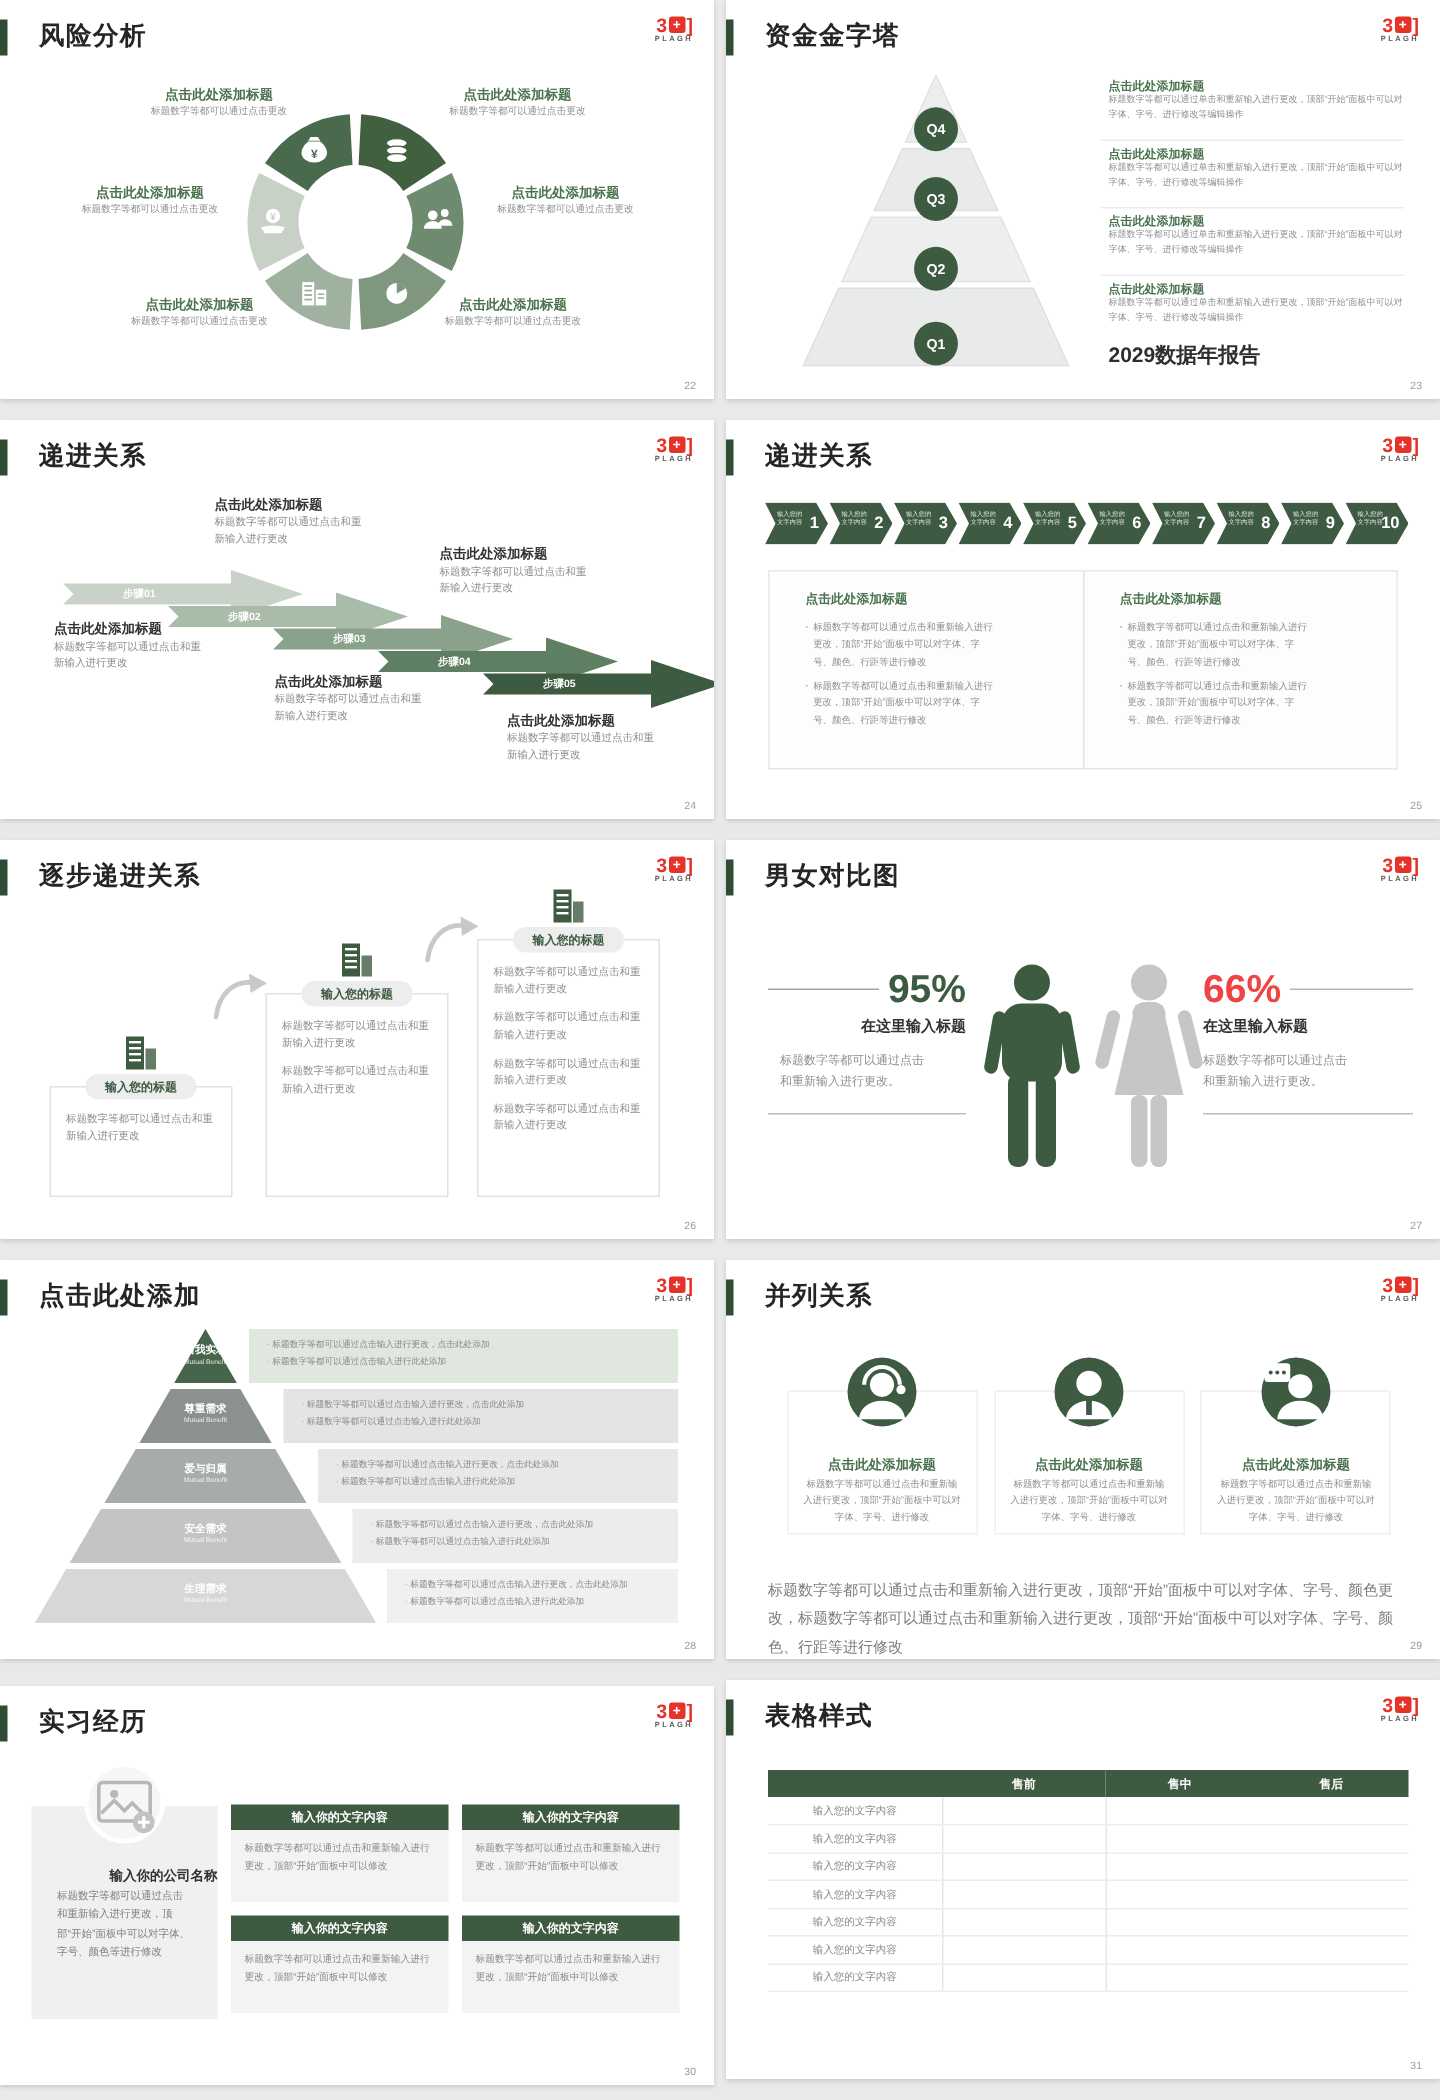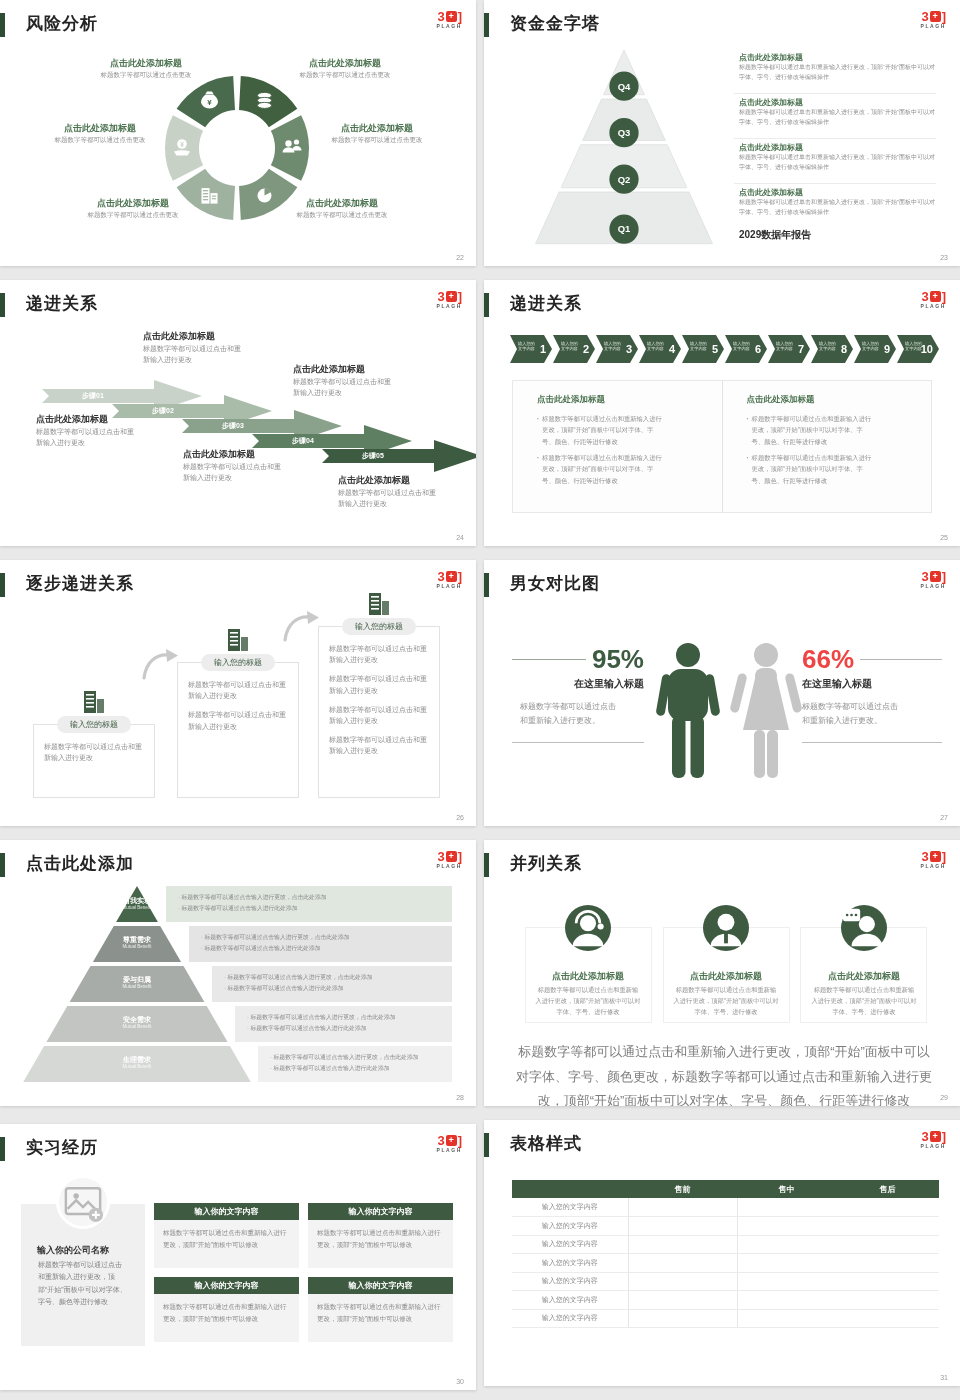--- a/index.html
+++ b/index.html
@@ -37,21 +37,21 @@
   .cv-n { position:absolute; right:6px; top:50%; transform:translateY(-50%); font-size:11px; font-weight:bold; color:#fff; }
   .card25 { position:absolute; left:28px; top:100px; width:420px; height:133px; background:#fdfdfd; border:1px solid #e8e8e8; display:flex; }
   .col25 { flex:1; padding:13px 18px 0 24px; }
   .col25 + .col25 { border-left:1px solid #e3e3e3; }
   .col25 ul { list-style:none; margin-top:7px; }
   .col25 li { font-size:6.3px; color:#8f8f8f; line-height:1.8; margin-bottom:5px; width:125px; display:flex; }
   .col25 li:before { content:"·"; margin-right:3px; font-weight:bold; }
   .ct25 { font-size:8.5px; font-weight:bold; color:#4c7350; }
   
   .card26 { position:absolute; width:122px; background:#fff; border:1px solid #e2e2e2; }
-  .pill26 { position:absolute; top:-9px; left:50%; transform:translateX(-50%); background:#ededed; color:#3e5b42; font-weight:normal; font-size:8px; padding:3px 13px; border-radius:10px; white-space:nowrap; }
+  .pill26 { position:absolute; top:-9px; left:50%; transform:translateX(-50%); background:#ededed; color:#3e5b42; font-weight:bold; font-size:8px; padding:3px 13px; border-radius:10px; white-space:nowrap; }
   .body26 { padding:16px 10px 0 10px; }
   .body26 p { font-size:7px; color:#8f8f8f; line-height:1.6; margin-bottom:8px; width:100px; }
   .icon26 { position:absolute; }
   
   .pct-row { display:flex; align-items:center; gap:6px; }
   .rule27 { flex:1; height:1px; background:#9aa89b; }
   .pct { font-size:26px; font-weight:bold; }
   .stat-title { font-size:10px; font-weight:bold; color:#333; margin-top:2px; }
   .stat-body { font-size:8px; color:#8f8f8f; line-height:1.8; margin-top:9px; width:102px; }
   .rule27b { height:1px; background:#bdbdbd; margin-top:13px; }
@@ -59,25 +59,25 @@
   .band28 { position:absolute; height:36px; }
   .band28 .bl { font-size:5.8px; color:#8a8a8a; line-height:1.9; padding:6px 0 0 12px; white-space:nowrap; }
   .lbl28 { position:absolute; transform:translateX(-50%); text-align:center; color:#fff; line-height:1.2; white-space:nowrap; }
   .lbl28 .nm { font-size:7px; font-weight:bold; }
   .lbl28 .en { font-size:4.5px; opacity:.85; }
   
   .card29 { position:absolute; top:88px; width:125px; height:94px; background:#fff; box-shadow:0 0 0 1px #efefef; }
   .circ29 { position:absolute; top:65px; width:46px; height:46px; border-radius:50%; background:#3e5b42; transform:translateX(-50%); }
   .t29 { position:absolute; top:130px; transform:translateX(-50%); font-size:9px; font-weight:bold; color:#4c7350; white-space:nowrap; }
   .b29 { position:absolute; top:144px; transform:translateX(-50%); font-size:6.3px; color:#8f8f8f; line-height:1.75; width:106px; text-align:center; }
-  .foot29 { position:absolute; left:28px; top:200px; width:424px; font-size:13px; color:#7d7d7d; line-height:1.9;text-align:center; }
+  .foot29 { position:absolute; left:28px; top:211px; width:424px; font-size:10px; color:#7d7d7d; line-height:1.9; }
   
   .lcard30 { position:absolute; left:21px; top:80px; width:124px; height:142px; background:#f0f0f0; }
   .circ30 { position:absolute; left:59px; top:54px; width:48px; height:48px; border-radius:50%; background:#f6f6f6; box-shadow:0 0 0 3px #fff; }
-  .t30 { position:absolute; left:0; top:40px; width:124px; text-align:left; font-size:9px; font-weight:bold; color:#333;padding-left:16px; }
+  .t30 { position:absolute; left:0; top:40px; width:124px; text-align:right; font-size:9px; font-weight:bold; color:#333; }
   .b30 { position:absolute; left:17px; top:55px; width:90px; font-size:7px; color:#828282; line-height:1.78; }
   .blk30 { position:absolute; width:145px; }
   .blk30 .hd { height:17px; background:#3e5a41; color:#fff; font-size:8px; font-weight:bold; text-align:center; line-height:17px; }
   .blk30 .bd { background:#f3f3f3; padding:7px 9px; font-size:6.5px; color:#8a8a8a; line-height:1.8; height:48px; }
   
   .tbl31 { position:absolute; left:28px; top:60px; width:427px; border-collapse:collapse; }
   .tbl31 th { background:#3e5a41; color:#fff; font-size:8px; font-weight:bold; height:18px; }
   .tbl31 td { height:18.5px; border-bottom:1px solid #ececec; font-size:7px; color:#8a8a8a; text-align:center; background:#fff; }
   .tbl31 td.c1 { width:116px; }
   .tbl31 .vline1 { border-right:1px solid #e6e6e6; }
@@ -209,21 +209,21 @@
   <div class="sep23" style="top:138px"></div>
   <div class="pyrblock" style="top:142px">
         <div class="ct" style="font-size:8px">点击此处添加标题</div>
         <div class="cb">标题数字等都可以通过单击和重新输入进行更改，顶部“开始”面板中可以对字体、字号、进行修改等编辑操作</div>
       </div>
   <div class="sep23" style="top:183px"></div>
   <div class="pyrblock" style="top:187px">
         <div class="ct" style="font-size:8px">点击此处添加标题</div>
         <div class="cb">标题数字等都可以通过单击和重新输入进行更改，顶部“开始”面板中可以对字体、字号、进行修改等编辑操作</div>
       </div>
-  <div style="position:absolute;left:255px;top:228px;font-size:10px;font-weight:bold;color:#2e2e2e">2029数据年报告</div>
+  <div style="position:absolute;left:255px;top:228px;font-size:14px;font-weight:bold;color:#2e2e2e">2029数据年报告</div>
   <div class="pnum">23</div>
 </div>
 
 <div class="slide" style="left:0;top:280px">
   <div class="bar"></div>
   <div class="stitle">递进关系</div>
   <div class="logo">
     <div class="logo-row">
           <span class="l3">3</span>
           <span class="lc">+</span>

